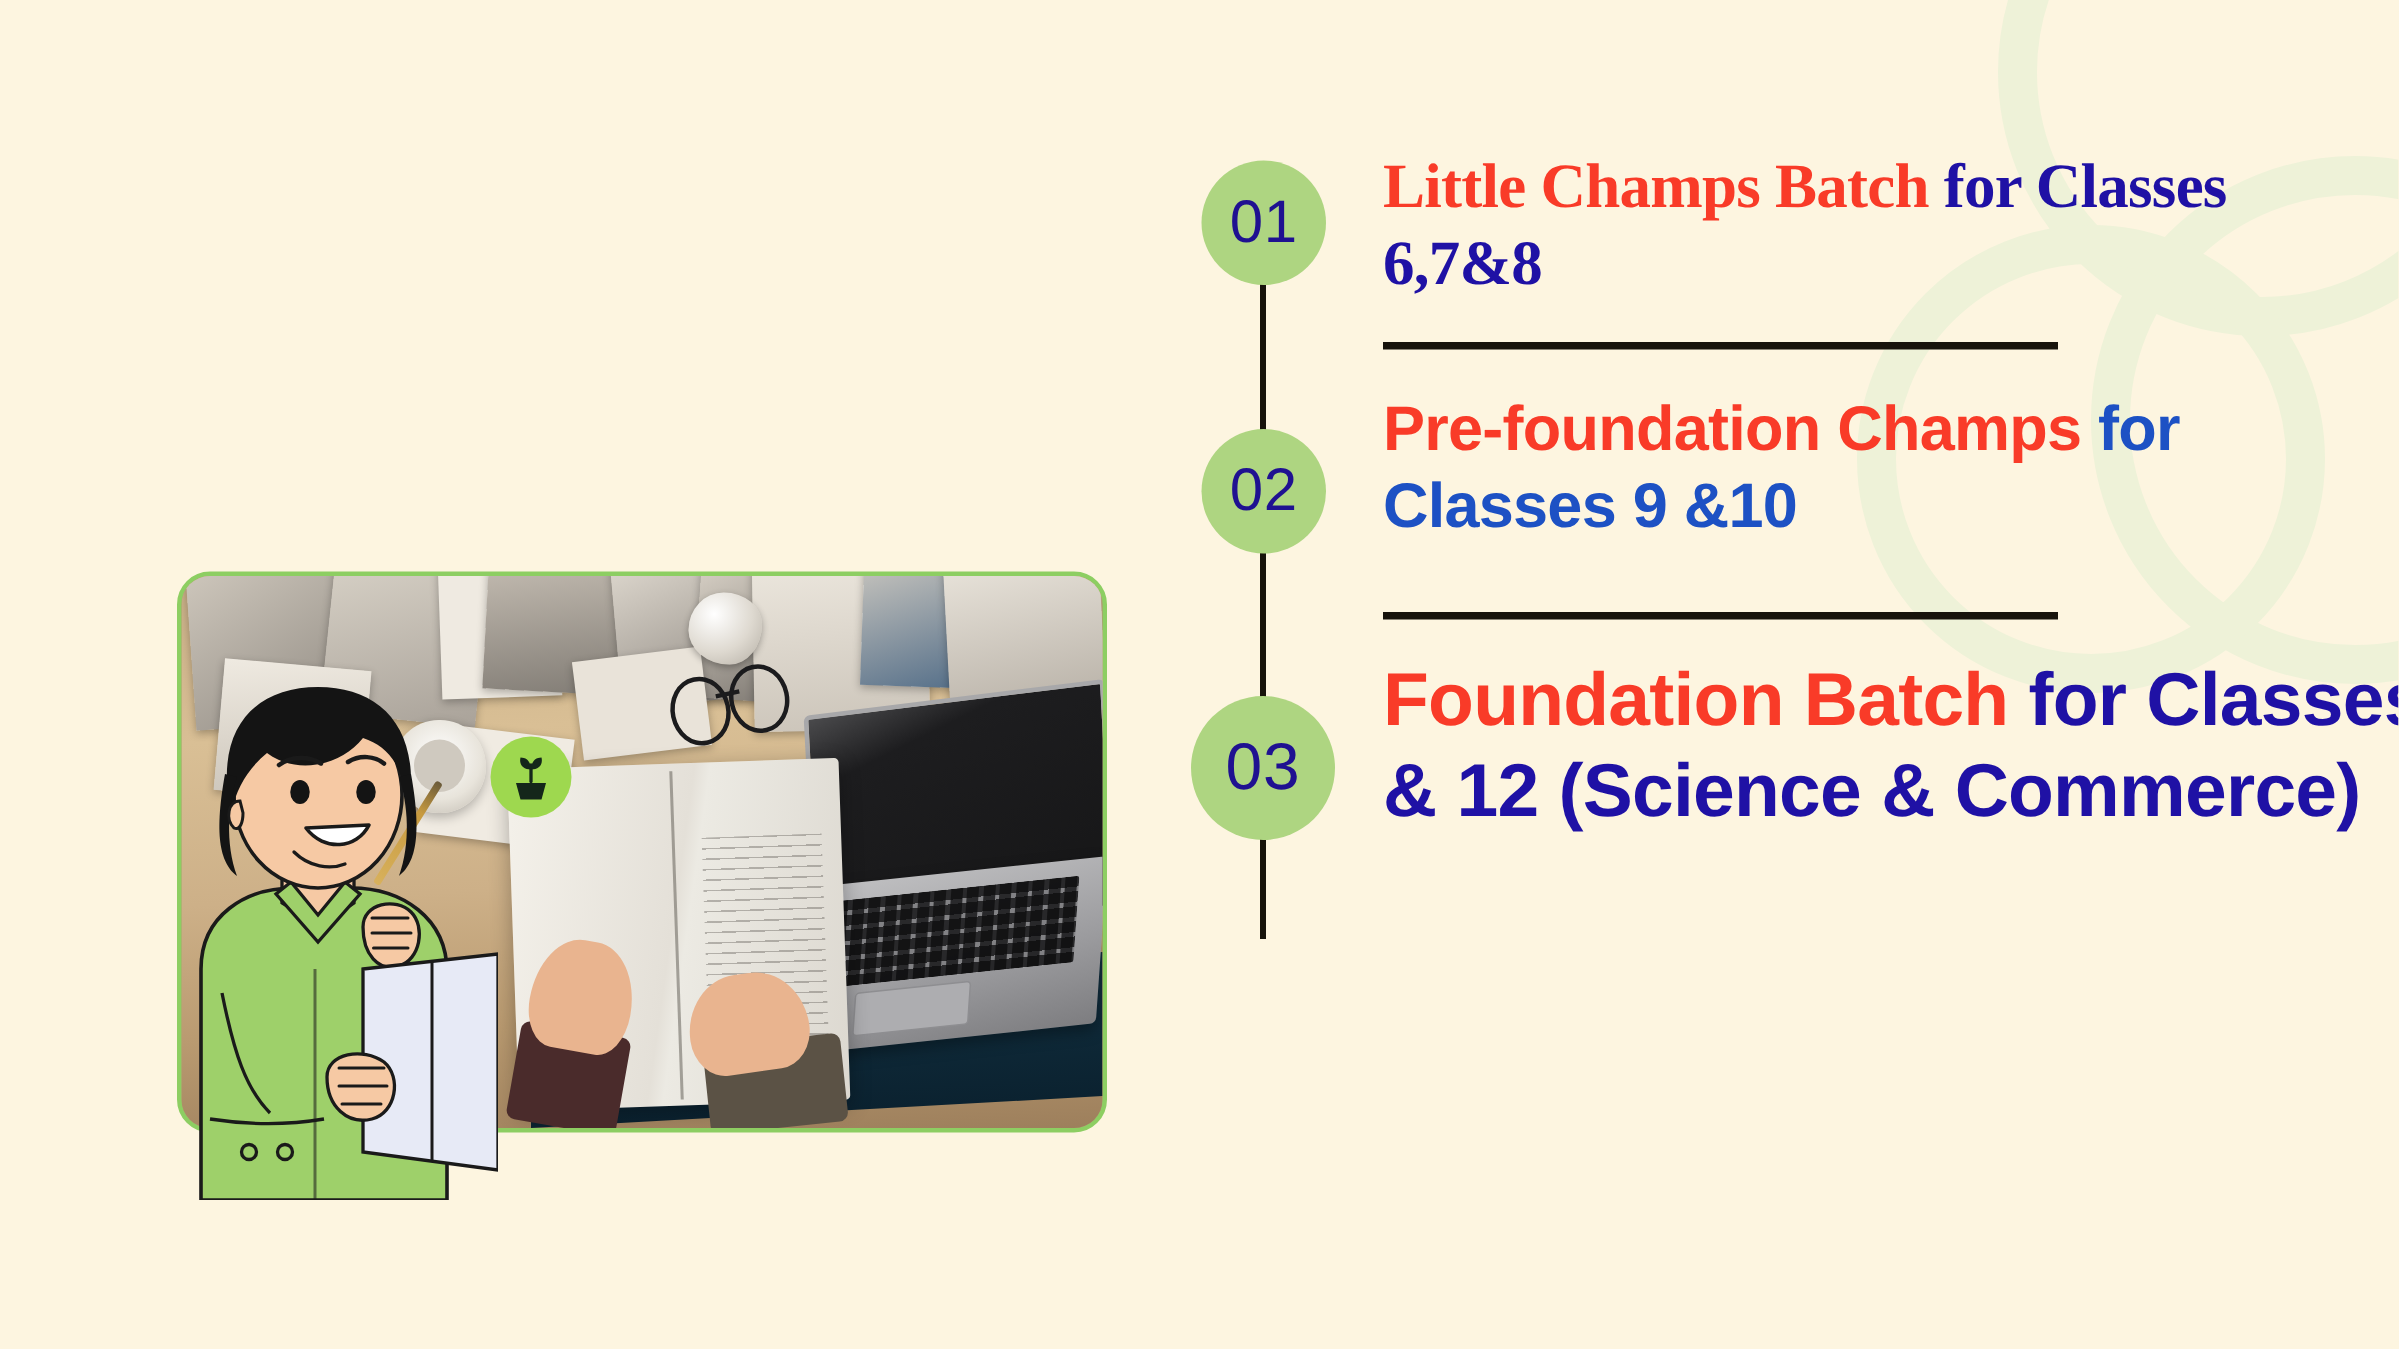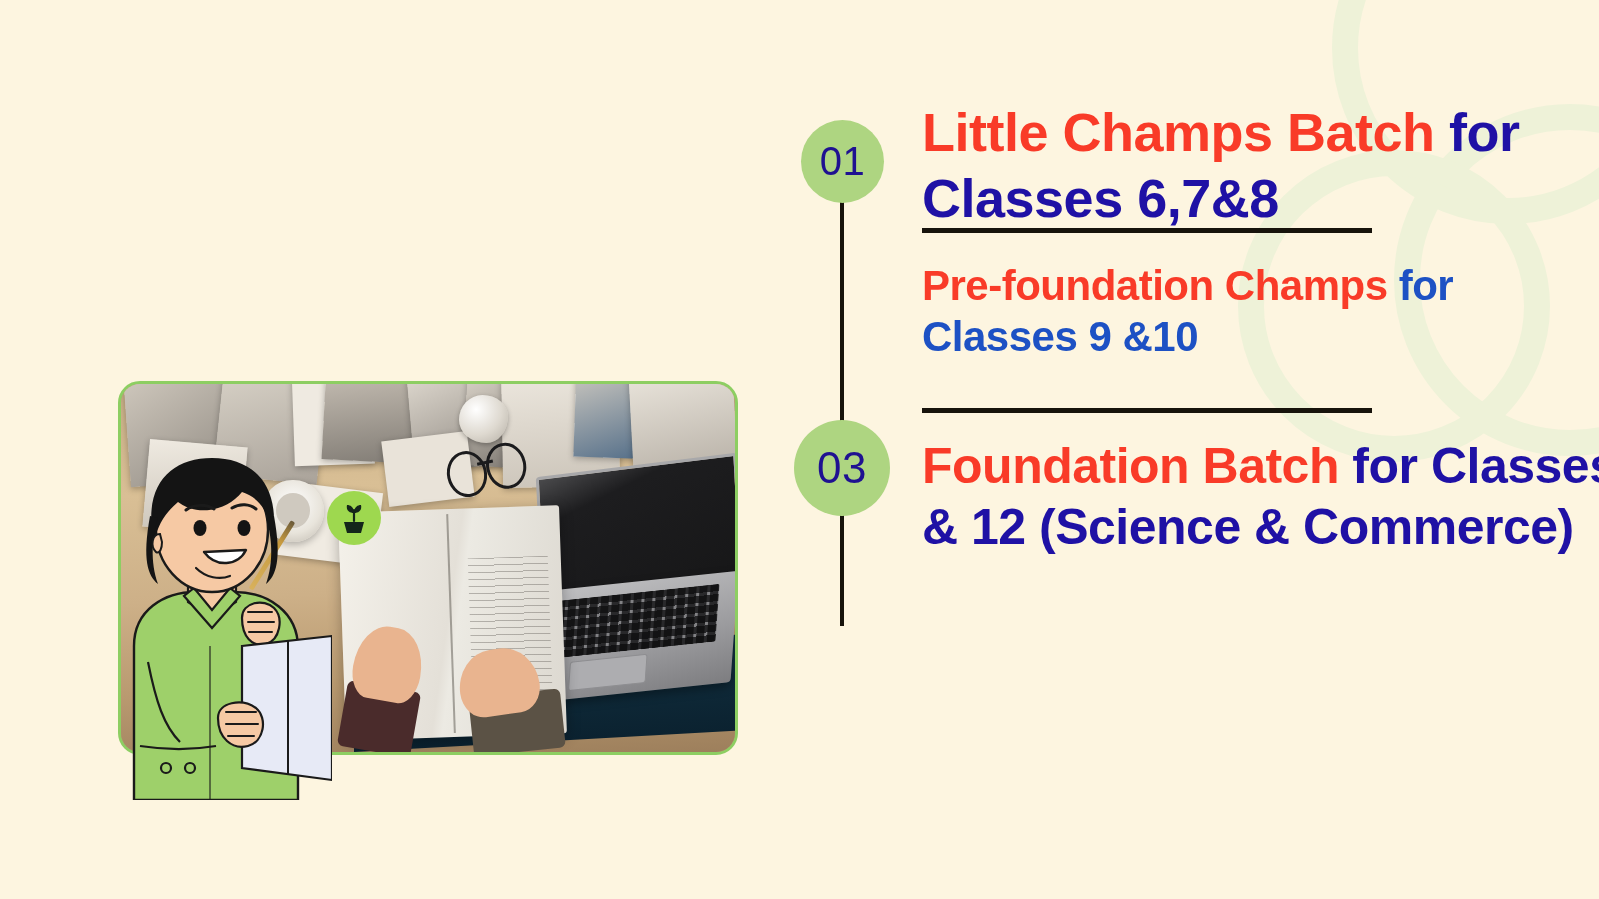--- a/index.html
+++ b/index.html
@@ -261,32 +261,32 @@
     position: absolute;
     border-radius: 50%;
     background: #aed581;
     color: #1f1191;
     display: flex;
     align-items: center;
     justify-content: center;
     font-weight: 500;
     letter-spacing: 0.5px;
   }
-  #badge-1 { left: 11px;  top: 120px; width: 83px; height: 83px; font-size: 40px; }
+  #badge-1 { left: 11px;  top: 107px; width: 83px; height: 83px; font-size: 40px; }
   #badge-2 { left: 11px;  top: 286px; width: 83px; height: 83px; font-size: 40px; }
-  #badge-3 { left: 4px;   top: 420px; width: 96px; height: 96px; font-size: 44px; }
+  #badge-3 { left: 4px;   top: 464px; width: 96px; height: 96px; font-size: 44px; }
 
   .item-text {
     position: absolute;
     left: 132px;
     font-weight: 800;
     line-height: 1.22;
     letter-spacing: -0.5px;
   }
-  #item-1 { top: 100px; width: 660px; font-size: 54px; }
+  #item-1 { top: 100px; width: 660px; font-size: 42px; font-family: Liberation Serif, serif; }
   #item-2 { top: 260px; width: 680px; font-size: 42px; }
   #item-3 { top: 436px; width: 790px; font-size: 50px; }
 
   .kw-red   { color: #f93b28; }
   .kw-navy  { color: #1f11a5; }
   .kw-blue  { color: #1d51c4; }
 
   .divider {
     position: absolute;
     left: 132px;
@@ -406,20 +406,21 @@
       <circle cx="98" cy="318" r="5" fill="none" stroke="#1a1a1a" stroke-width="2.2"></circle>
       <path d="M118 196 L118 350" stroke="#1a1a1a" stroke-width="2" opacity=".55"></path>
     </svg>
   </div>
 
   <div id="timeline">
 
     <div id="timeline-line"></div>
 
     <div class="badge" id="badge-1">01</div>
+    <div class="badge" id="badge-2">02</div>
     <div class="badge" id="badge-3">03</div>
 
     <div class="item-text" id="item-1">
       <span class="kw-red">Little Champs Batch</span><span class="kw-navy"> for</span>
       <span class="kw-navy">Classes 6,7&amp;8</span>
     </div>
 
     <div class="divider" id="divider-1"></div>
 
     <div class="item-text" id="item-2">

